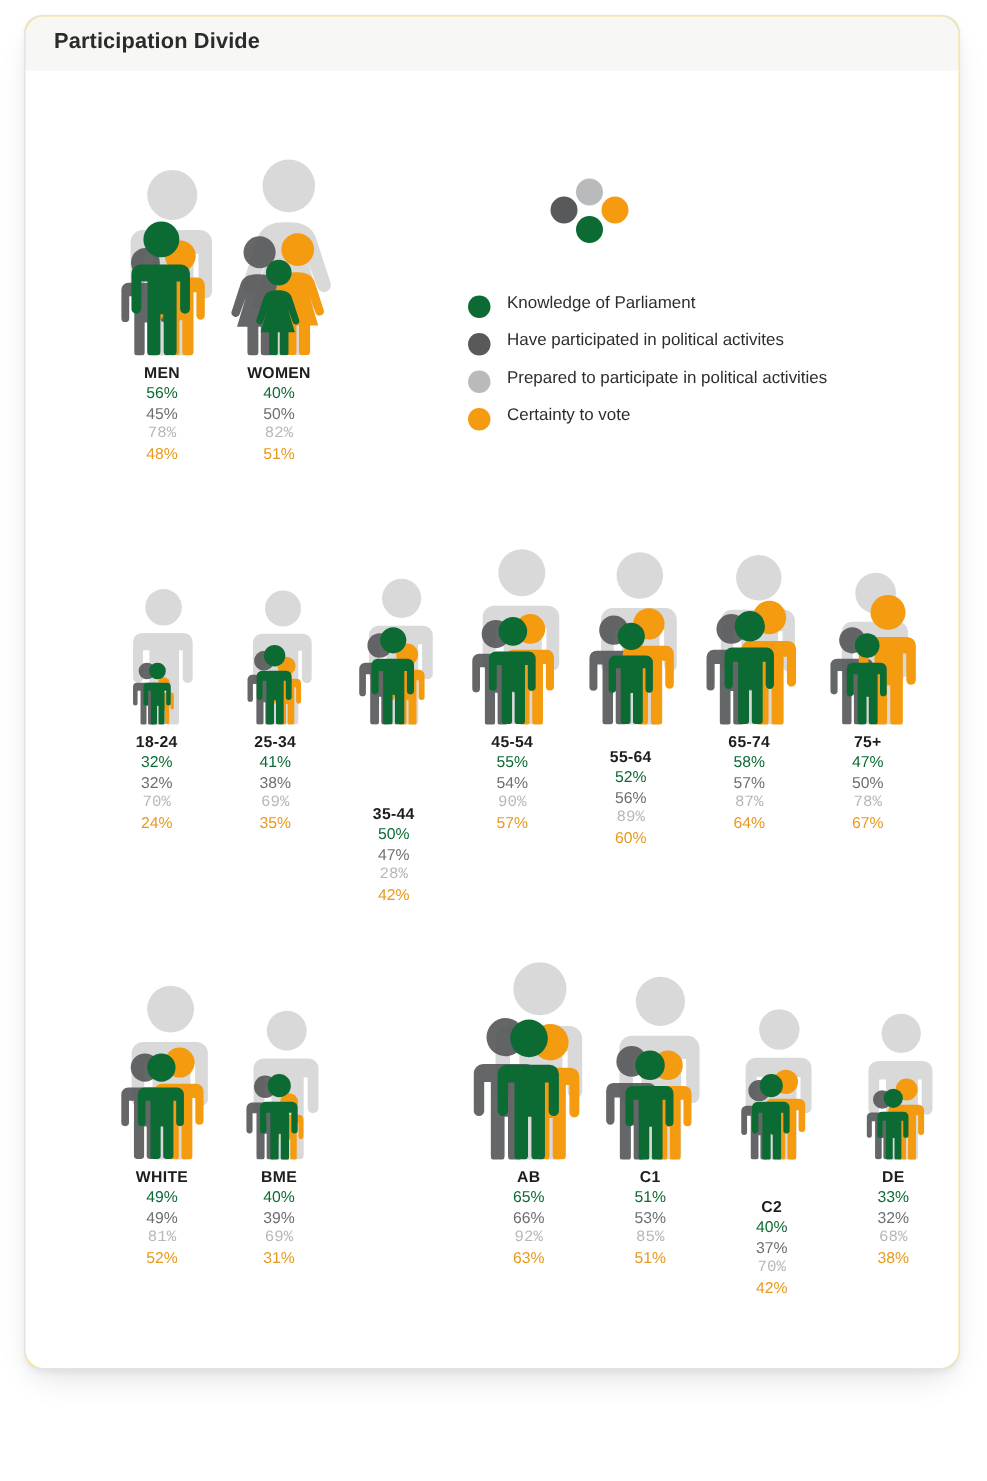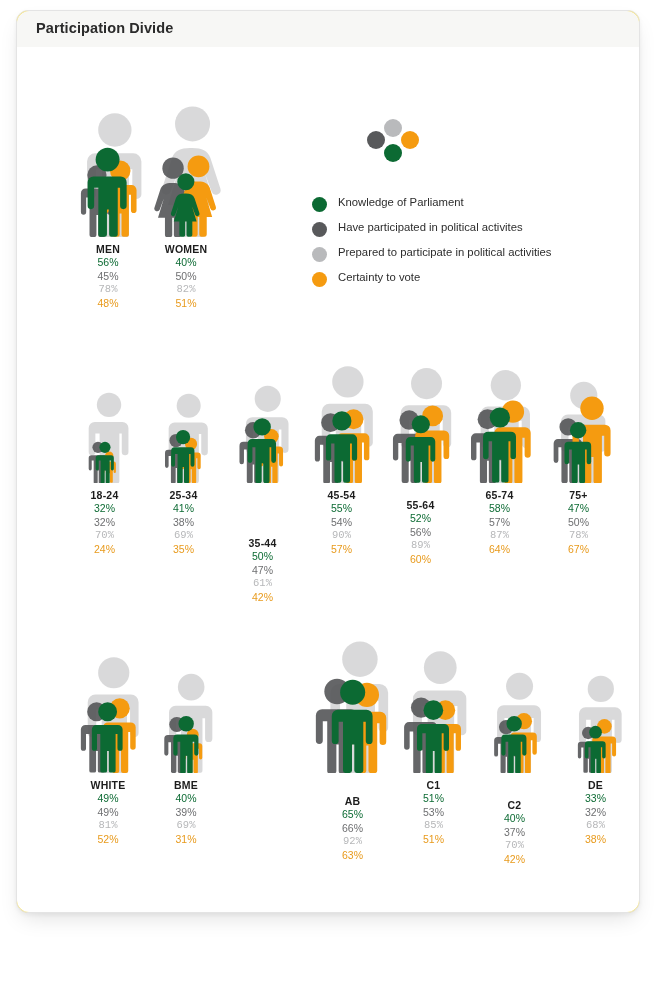--- a/index.html
+++ b/index.html
@@ -270,21 +270,21 @@
                   <svg viewBox="0 0 52 100" preserveAspectRatio="none">
                     <circle cx="26" cy="15" r="13.2" fill="#0c6a33" opacity="1"></circle>
                     <path fill="#0c6a33" opacity="1" d="M11.5 33.5h29a6.5 6.5 0 0 1 6.5 6.5v26a3.6 3.6 0 0 1-7.2 0V46h-2.6v51.5a2.6 2.6 0 0 1-2.6 2.6h-4.3a2.6 2.6 0 0 1-2.6-2.6V70h-2.4v27.5a2.6 2.6 0 0 1-2.6 2.6h-4.3a2.6 2.6 0 0 1-2.6-2.6V46H11.2v20a3.6 3.6 0 0 1-7.2 0V40a6.5 6.5 0 0 1 6.5-6.5z"></path>
                   </svg>
                 </div>
               </div>
               <div class="labels" style="top: 154px; margin-top: 48px;">
                 <div class="lbl">35-44</div>
                 <div class="v green">50%</div>
                 <div class="v dgray">47%</div>
-                <div class="v lgray">61%</div>
+                <div class="v lgray">28%</div>
                 <div class="v orange">42%</div>
               </div>
             </div>
             <div class="group" style="left: 285px; top: 288px; width: 79px;">
               <div class="figs" style="height: 148px;">
                 <div class="fig" style="--h: 118.80000000000001px; left: 14.7896px; z-index: 1;">
                   <svg viewBox="0 0 52 100" preserveAspectRatio="none">
                     <circle cx="26" cy="15" r="13.2" fill="#b9babc" opacity="0.55"></circle>
                     <path fill="#b9babc" opacity="0.55" d="M11.5 33.5h29a6.5 6.5 0 0 1 6.5 6.5v26a3.6 3.6 0 0 1-7.2 0V46h-2.6v51.5a2.6 2.6 0 0 1-2.6 2.6h-4.3a2.6 2.6 0 0 1-2.6-2.6V70h-2.4v27.5a2.6 2.6 0 0 1-2.6 2.6h-4.3a2.6 2.6 0 0 1-2.6-2.6V46H11.2v20a3.6 3.6 0 0 1-7.2 0V40a6.5 6.5 0 0 1 6.5-6.5z"></path>
                   </svg>
@@ -515,21 +515,21 @@
                     <path fill="#f59b10" opacity="1" d="M11.5 33.5h29a6.5 6.5 0 0 1 6.5 6.5v26a3.6 3.6 0 0 1-7.2 0V46h-2.6v51.5a2.6 2.6 0 0 1-2.6 2.6h-4.3a2.6 2.6 0 0 1-2.6-2.6V70h-2.4v27.5a2.6 2.6 0 0 1-2.6 2.6h-4.3a2.6 2.6 0 0 1-2.6-2.6V46H11.2v20a3.6 3.6 0 0 1-7.2 0V40a6.5 6.5 0 0 1 6.5-6.5z"></path>
                   </svg>
                 </div>
                 <div class="fig" style="--h: 94.89999999999999px; left: 15.826px; z-index: 4;">
                   <svg viewBox="0 0 52 100" preserveAspectRatio="none">
                     <circle cx="26" cy="15" r="13.2" fill="#0c6a33" opacity="1"></circle>
                     <path fill="#0c6a33" opacity="1" d="M11.5 33.5h29a6.5 6.5 0 0 1 6.5 6.5v26a3.6 3.6 0 0 1-7.2 0V46h-2.6v51.5a2.6 2.6 0 0 1-2.6 2.6h-4.3a2.6 2.6 0 0 1-2.6-2.6V70h-2.4v27.5a2.6 2.6 0 0 1-2.6 2.6h-4.3a2.6 2.6 0 0 1-2.6-2.6V46H11.2v20a3.6 3.6 0 0 1-7.2 0V40a6.5 6.5 0 0 1 6.5-6.5z"></path>
                   </svg>
                 </div>
               </div>
-              <div class="labels" style="top: 154px; margin-top: 16px;">
+              <div class="labels" style="top: 154px;">
                 <div class="lbl">AB</div>
                 <div class="v green">65%</div>
                 <div class="v dgray">66%</div>
                 <div class="v lgray">92%</div>
                 <div class="v orange">63%</div>
               </div>
             </div>
             <div class="group" style="left: 376px; top: 578px; width: 81px;">
               <div class="figs" style="height: 148px;">
                 <div class="fig" style="--h: 124.1px; left: 14.6872px; z-index: 1;">

